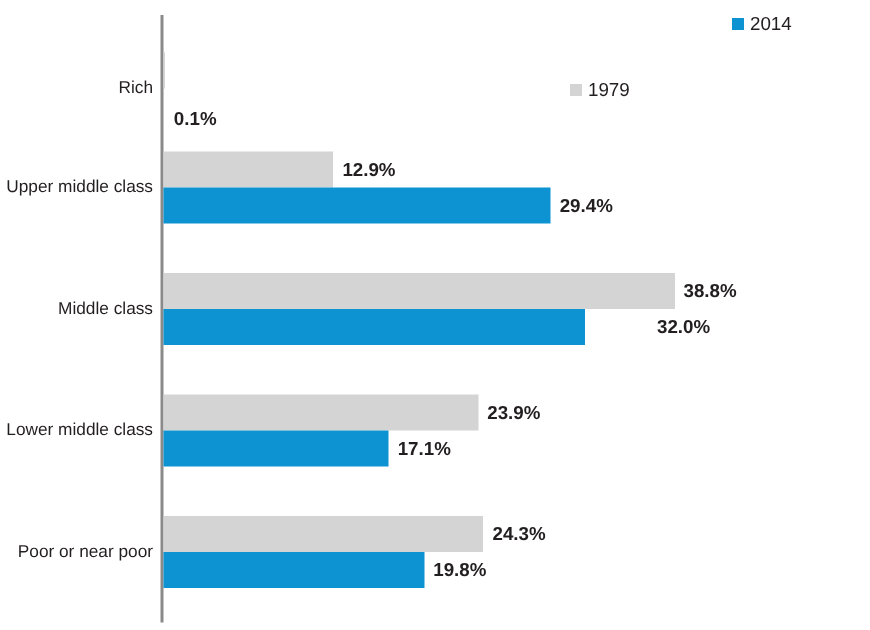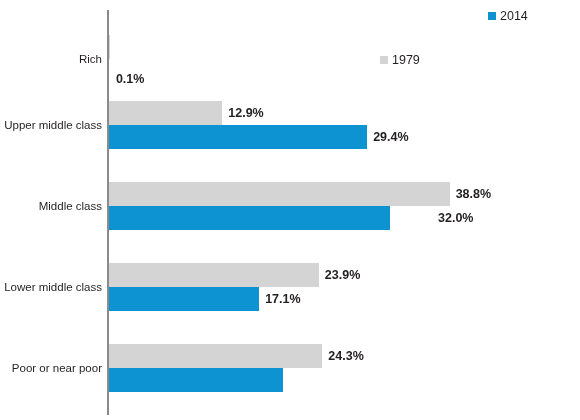--- a/index.html
+++ b/index.html
@@ -166,17 +166,18 @@
         </div>
       </div>
       <div class="bar-group" style="top: 344px; height: 48px;">
         <div class="cat-label" style="top: 18px;">Poor or near poor</div>
         <div class="bar-row" style="top: 0px; width: 460px;">
           <div class="bar" title="Poor or near poor 1979: 24.3%" style="width: 213.354px; background: rgb(212, 212, 212);"></div>
           <div class="bar-value" style="left: 213.354px;">24.3%</div>
         </div>
         <div class="bar-row" style="top: 24px; width: 460px;">
           <div class="bar" title="Poor or near poor 2014: 19.8%" style="width: 173.844px; background: rgb(13, 147, 209);"></div>
+          <div class="bar-value" style="left: 173.844px;">19.8%</div>
         </div>
       </div>
     </div>
 
 </div>
 
 </body></html>

